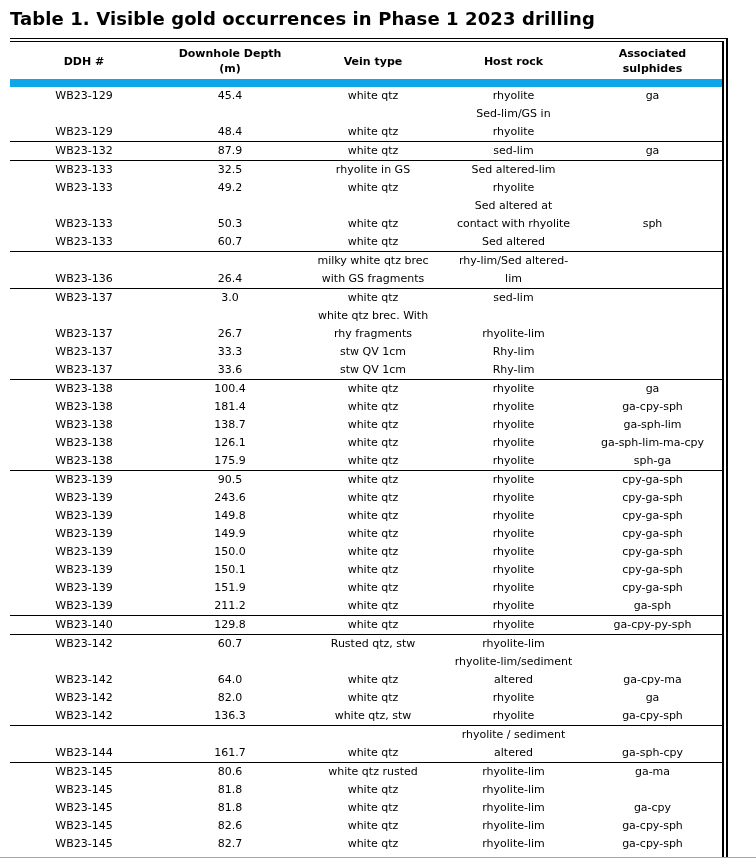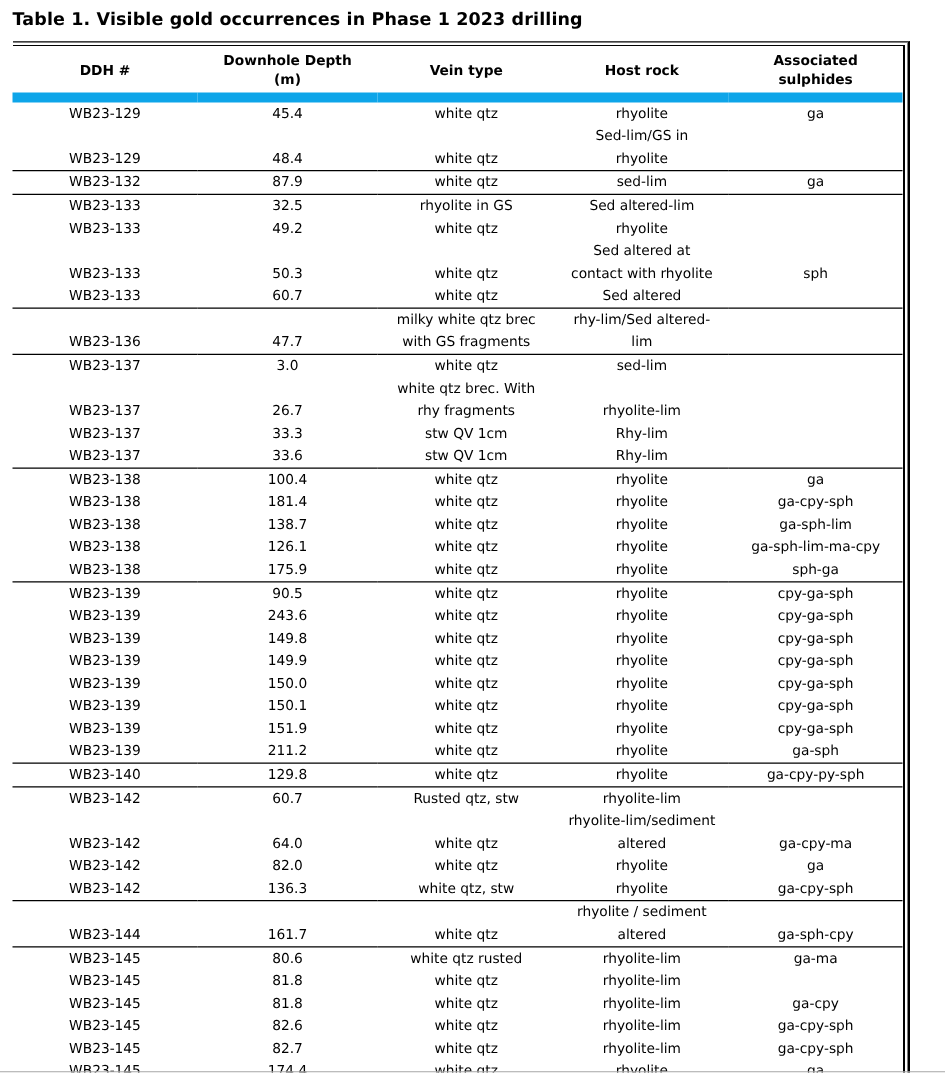--- a/index.html
+++ b/index.html
@@ -13,21 +13,21 @@
     position: relative;
     overflow: hidden;
   }
   .page {
     width: 756px;
     height: 858px;
     position: relative;
     box-sizing: border-box;
   }
   .title {
-    font-size: 14px;
+    font-size: 18px;
     font-weight: bold;
     margin: 0;
     padding: 8px 0 9px 10px;
     letter-spacing: 0.1px;
   }
   .table-frame {
     margin-left: 10px;
     width: 718px;
     box-sizing: border-box;
     border-top: 4px double #000000;
@@ -151,21 +151,21 @@
             <td>WB23-133</td>
             <td>60.7</td>
             <td>white qtz</td>
             <td>Sed altered</td>
             <td></td>
           </tr>
         </tbody>
         <tbody>
           <tr>
             <td>WB23-136</td>
-            <td>47.7</td>
+            <td>26.4</td>
             <td>milky white qtz brec
 with GS fragments</td>
             <td>rhy-lim/Sed altered-
 lim</td>
             <td></td>
           </tr>
         </tbody>
         <tbody>
           <tr>
             <td>WB23-137</td>

